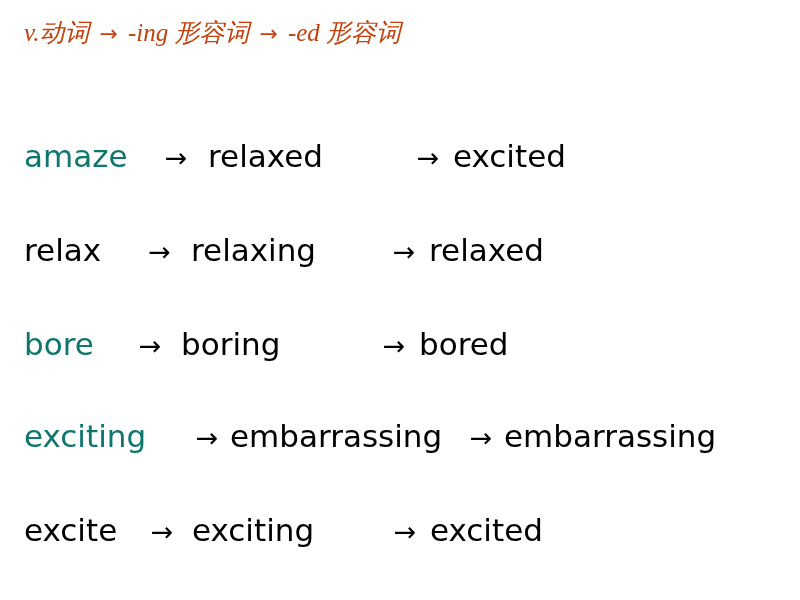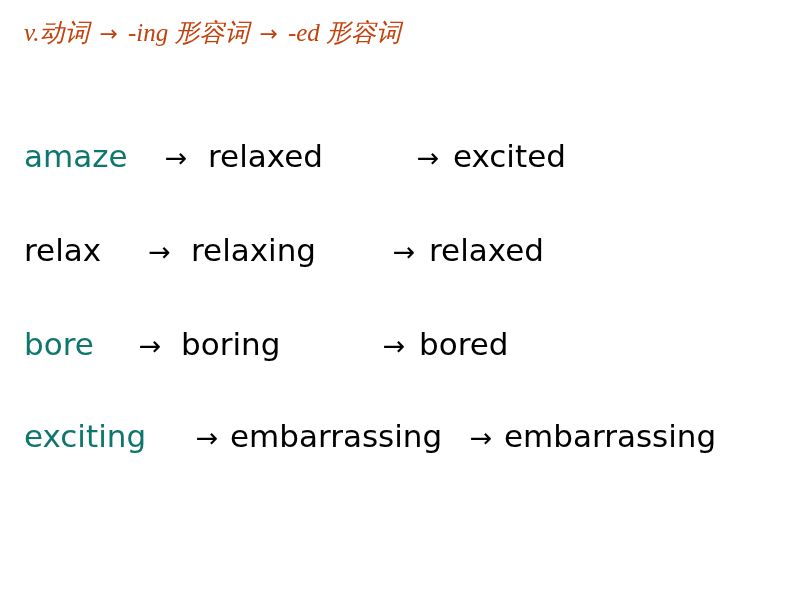--- a/index.html
+++ b/index.html
@@ -85,14 +85,17 @@
   </div>
 
   <div class="row" style="top: 232px;">
     <span class="cell" style="width: 104px;">relax</span><span class="arrow" style="width: 63px;">→</span><span class="cell" style="width: 188px;">relaxing</span><span class="arrow" style="width: 50px;">→</span><span class="cell">relaxed</span>
   </div>
 
   <div class="row" style="top: 418px;">
     <span class="cell accent" style="width: 160px;">exciting</span><span class="arrow" style="width: 46px;">→</span><span class="cell" style="width: 228px;">embarrassing</span><span class="arrow" style="width: 46px;">→</span><span class="cell">embarrassing</span>
   </div>
 
+  <div class="row" style="top: 512px;">
+    <span class="cell" style="width: 108px;">excite</span><span class="arrow" style="width: 60px;">→</span><span class="cell" style="width: 188px;">exciting</span><span class="arrow" style="width: 50px;">→</span><span class="cell">excited</span>
+  </div>
 
 </div>
 
 </body></html>

